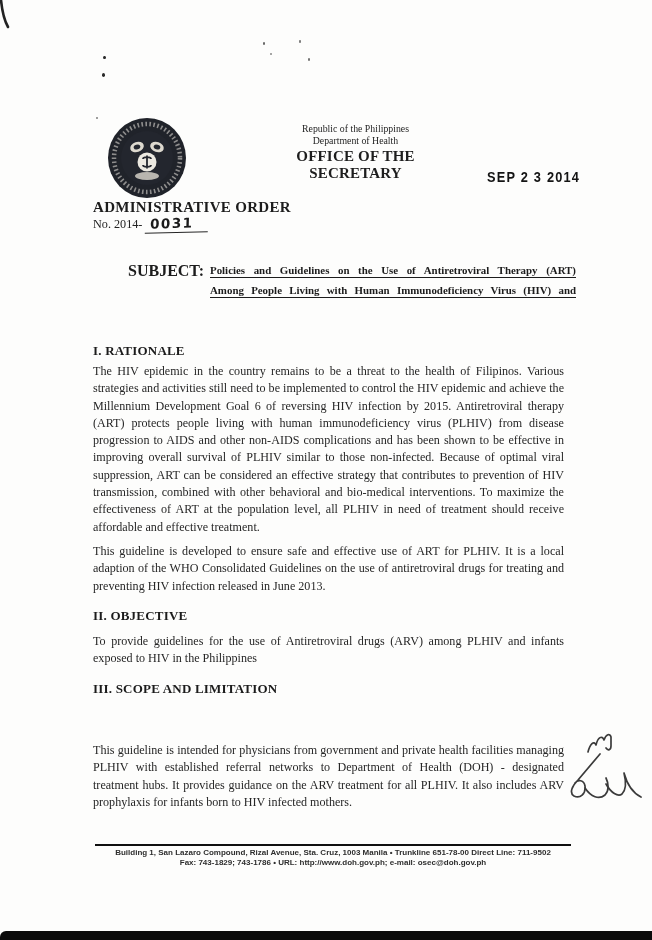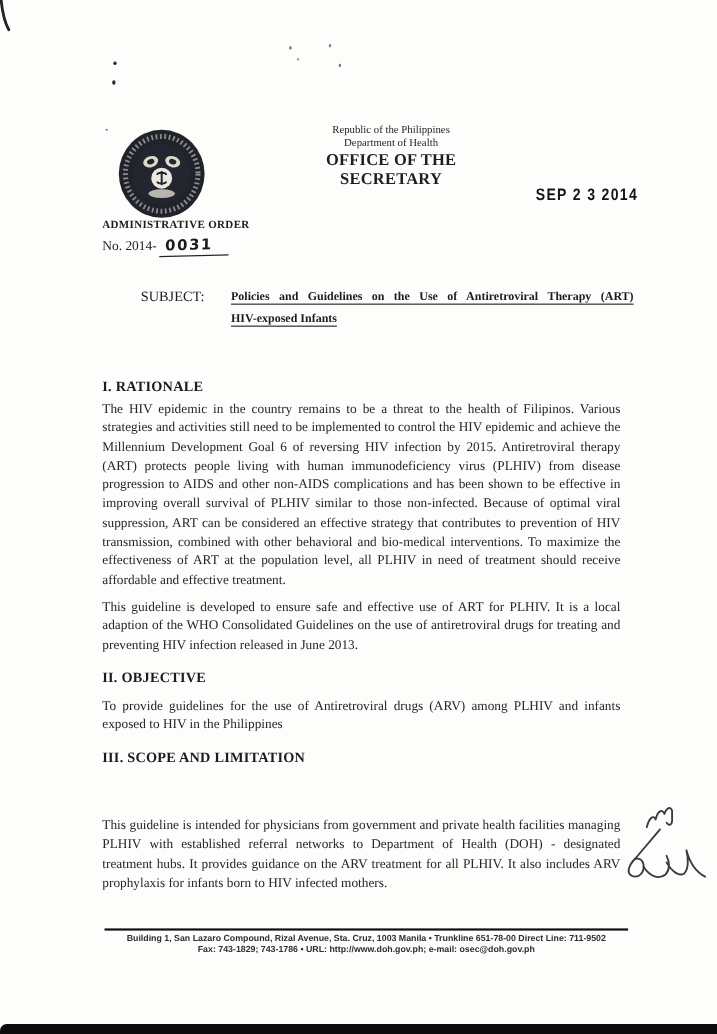--- a/index.html
+++ b/index.html
@@ -6,44 +6,44 @@
   body{
     width:652px;height:940px;position:relative;overflow:hidden;
     background:#fdfdfc;
     font-family:"Liberation Serif", serif;
     color:#262626;
   }
   .abs{position:absolute;}
 
   
   .seal-wrap{left:106px;top:116px;width:82px;height:84px;}
-  .header-text{left:248px;top:113px;width:215px;text-align:center;color:#1e1e1e;}
+  .header-text{left:248px;top:123px;width:215px;text-align:center;color:#1e1e1e;}
   .header-line{font-size:9.8px;line-height:11.5px;}
   .header-office{font-size:15px;font-weight:bold;letter-spacing:.2px;margin-top:2px;}
   .date-stamp{
     left:487px;top:168px;
     font-family:"Liberation Sans", sans-serif;
     font-size:12.8px;font-weight:700;letter-spacing:1.2px;color:#141414;
     transform:scaleY(1.18);transform-origin:top left;
   }
 
   
-  .ao-title{left:93px;top:199px;font-size:10px;font-weight:bold;letter-spacing:.3px;color:#1c1c1c;}
+  .ao-title{left:93px;top:199px;font-size:15px;font-weight:bold;letter-spacing:.3px;color:#1c1c1c;}
   .ao-number{left:93px;top:215px;font-size:12.2px;color:#222;}
   .ao-number .hand{
     display:inline-block;
     font-family:"DejaVu Sans", sans-serif;
     font-weight:700;font-size:13.5px;letter-spacing:1.5px;color:#1b1b1b;
     transform:rotate(-1.5deg) skewX(-3deg);
     border-bottom:1.6px solid #262626;
     padding:0 14px 1px 5px;margin-left:3px;
   }
 
   
-  .subject-label{left:128px;top:262px;font-size:13px;font-weight:normal;color:#1c1c1c;}
+  .subject-label{left:128px;top:262px;font-size:16px;font-weight:bold;color:#1c1c1c;}
   .subject-lines{left:210px;top:260px;width:366px;}
   .subject-line{
     font-size:10.9px;font-weight:bold;line-height:20px;color:#1c1c1c;
     text-decoration:underline;text-underline-offset:3px;text-decoration-thickness:1.2px;
   }
   .subject-line.just{text-align:justify;text-align-last:justify;}
 
   
   .sec-head{left:93px;font-size:13px;font-weight:bold;letter-spacing:.2px;color:#1c1c1c;}
   .body-par{
@@ -92,21 +92,21 @@
 <div class="abs date-stamp">SEP 2 3 2014</div>
 
 <div class="abs ao-title">ADMINISTRATIVE ORDER</div>
 <div class="abs ao-number">
   <span>No. 2014-</span><span class="hand">0031</span>
 </div>
 
 <div class="abs subject-label">SUBJECT:</div>
 <div class="abs subject-lines">
   <div class="subject-line just">Policies and Guidelines on the Use of Antiretroviral Therapy (ART)</div>
-  <div class="subject-line">HIV-exposed Infants</div>
+  <div class="subject-line just">Among People Living with Human Immunodeficiency Virus (HIV) and</div>
 </div>
 
 <div class="abs sec-head" style="top:343px;">I. RATIONALE</div>
 <div class="abs body-par" style="top:363px;">The HIV epidemic in the country remains to be a threat to the health of Filipinos. Various strategies and activities still need to be implemented to control the HIV epidemic and achieve the Millennium Development Goal 6 of reversing HIV infection by 2015.  Antiretroviral therapy (ART) protects people living with human immunodeficiency virus (PLHIV) from disease progression to AIDS and other non-AIDS complications and has been shown to be effective in improving overall survival of PLHIV similar to those non-infected. Because of optimal viral suppression, ART can be considered an effective strategy that contributes to prevention of HIV transmission, combined with other behavioral and bio-medical interventions. To maximize the effectiveness of ART at the population level, all PLHIV in need of treatment should receive affordable and effective treatment.</div>
 <div class="abs body-par" style="top:543px;">This guideline is developed to ensure safe and effective use of ART for PLHIV. It is a local adaption of the WHO Consolidated Guidelines on the use of antiretroviral drugs for treating and preventing HIV infection released in June 2013.</div>
 
 <div class="abs sec-head" style="top:608px;">II. OBJECTIVE</div>
 <div class="abs body-par" style="top:633px;">To provide guidelines for the use of Antiretroviral drugs (ARV) among PLHIV and infants exposed to HIV in the Philippines</div>
 
 <div class="abs sec-head" style="top:681px;">III. SCOPE AND LIMITATION</div>

